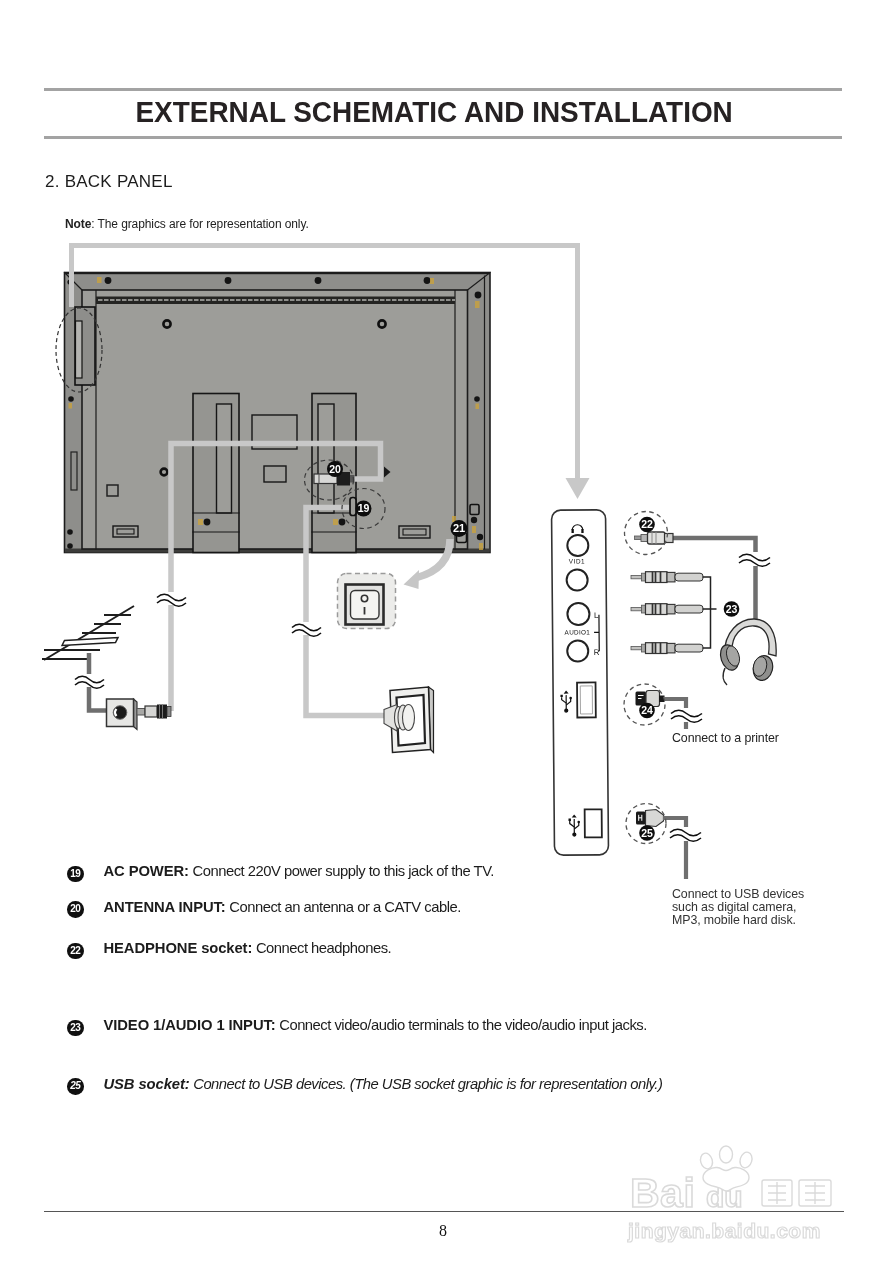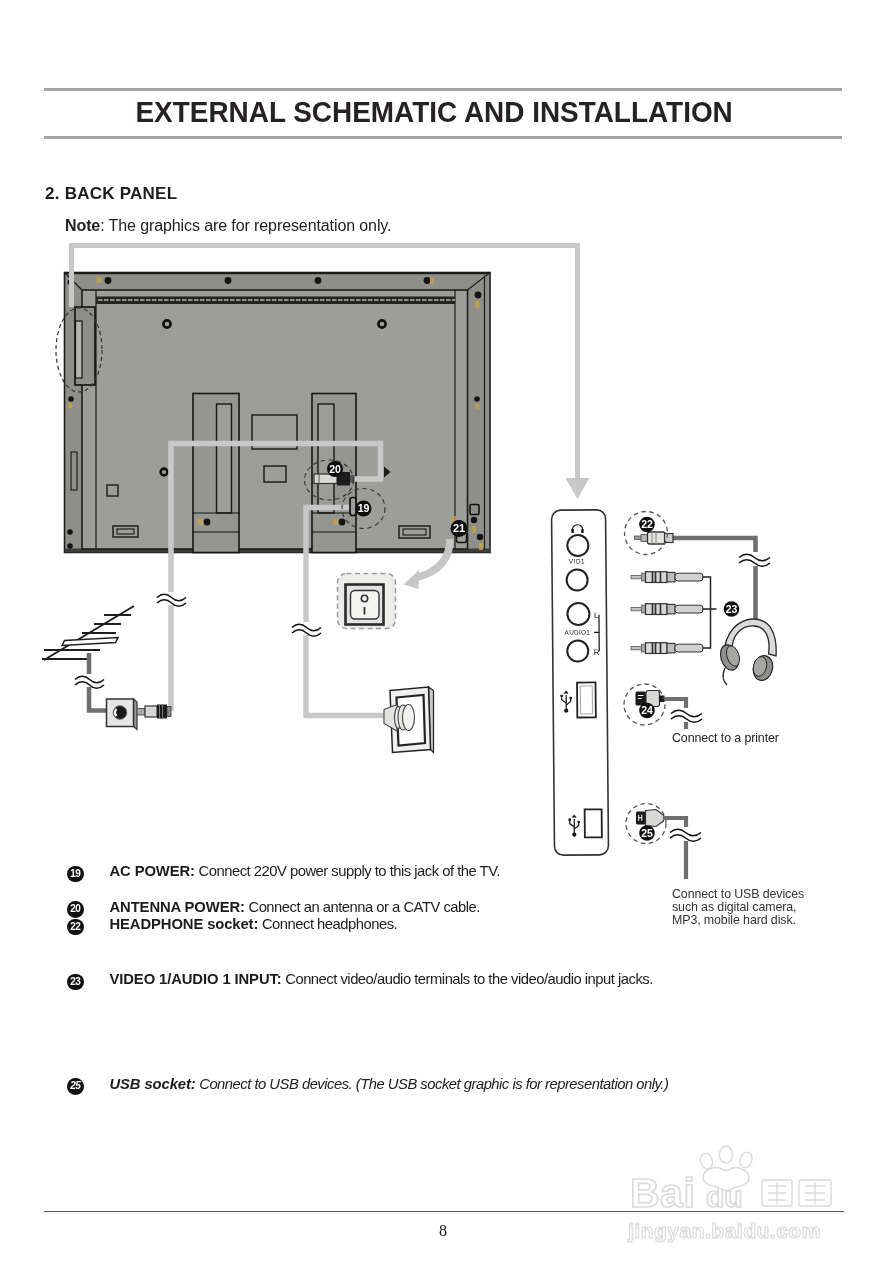--- a/index.html
+++ b/index.html
@@ -4,33 +4,33 @@
 <style>
   html,body{margin:0;padding:0;background:#fff;}
   #page{position:relative;width:886px;height:1280px;background:#ffffff;overflow:hidden;
         font-family:"Liberation Sans",sans-serif;}
   .abs{position:absolute;}
   .bullet{display:inline-block;width:16.5px;height:16.5px;border-radius:50%;background:#101010;
           color:#fff;font-weight:bold;font-size:10px;text-align:center;line-height:16.5px;
           vertical-align:-0.5px;letter-spacing:-0.6px;}
   .item{position:absolute;left:67px;font-size:14.8px;letter-spacing:-0.5px;color:#1c1c1c;white-space:nowrap;}
   .item b{letter-spacing:-0.1px;}
-  .item .txt{margin-left:26px;}
+  .item .txt{margin-left:20px;}
 </style>
 </head>
 <body>
 <div id="page">
 
   <div class="abs" style="left:44px;top:88px;width:798px;border-top:3.5px solid #a3a3a3;border-bottom:3.5px solid #a3a3a3;">
     <div style="text-align:center;padding:5px 0 7px 0;"><span style="display:inline-block;font-weight:bold;font-size:29px;color:#262223;letter-spacing:0px;transform:scale(0.963,1);transform-origin:center;margin-right:18px;">EXTERNAL SCHEMATIC AND INSTALLATION</span></div>
   </div>
 
-  <div class="abs" style="left:45px;top:184px;font-weight:bold;font-size:17px;letter-spacing:0.25px;color:#1c1c1c;">2. BACK PANEL</div>
-
-  <div class="abs" style="left:65px;top:216.5px;font-size:16px;letter-spacing:-0.1px;color:#222;"><b>Note</b>: The graphics are for representation only.</div>
+  <div class="abs" style="left:45px;top:172px;font-weight:normal;font-size:17px;letter-spacing:0.25px;color:#1c1c1c;">2. BACK PANEL</div>
+
+  <div class="abs" style="left:65px;top:216.5px;font-size:12px;letter-spacing:-0.1px;color:#222;"><b>Note</b>: The graphics are for representation only.</div>
 
   <svg class="abs" style="left:0;top:0;" width="886" height="1280" viewBox="0 0 886 1280">
 
     <g stroke-linecap="square">
       <rect x="64.5" y="272.5" width="425.5" height="280" fill="#8e8e8b" stroke="#1c1c1c" stroke-width="1.6"></rect>
 
       <rect x="65" y="548.5" width="424.5" height="4" fill="#3c3c3a"></rect>
 
       <rect x="64.5" y="272" width="425.5" height="2.2" fill="#1c1c1c"></rect>
 
@@ -382,26 +382,26 @@
       <path d="M768 1186 L786 1186 M768 1193 L786 1193 M768 1200 L786 1200 M777 1182 L777 1204" fill="none"></path>
       <rect x="799" y="1180" width="32" height="26" rx="2"></rect>
       <path d="M805 1186 L825 1186 M805 1193 L825 1193 M805 1200 L825 1200 M815 1182 L815 1204" fill="none"></path>
     </g>
 
     <text x="628" y="1238" font-size="21" font-weight="bold" fill="#ffffff" stroke="#dadada" stroke-width="1.2" letter-spacing="0.5">jingyan.baidu.com</text>
   </svg>
 
   <div class="item" style="top:863px;"><span class="bullet">19</span><span class="txt"><b>AC POWER:</b> Connect 220V power supply to this jack of the TV.</span></div>
 
-  <div class="item" style="top:898.5px;"><span class="bullet">20</span><span class="txt"><b>ANTENNA POWER:</b> Connect an antenna or a CATV cable.</span></div>
-
-
-  <div class="item" style="top:916px;"><span class="bullet">22</span><span class="txt"><b>HEADPHONE socket:</b> Connect headphones.</span></div>
-
-  <div class="item" style="top:971px;"><span class="bullet">23</span><span class="txt"><b>VIDEO 1/AUDIO 1 INPUT:</b> Connect video/audio terminals to the video/audio input jacks.</span></div>
+  <div class="item" style="top:898.5px;"><span class="bullet">20</span><span class="txt"><b>ANTENNA INPUT:</b> Connect an antenna or a CATV cable.</span></div>
+
+
+  <div class="item" style="top:940px;"><span class="bullet">22</span><span class="txt"><b>HEADPHONE socket:</b> Connect headphones.</span></div>
+
+  <div class="item" style="top:1017px;"><span class="bullet">23</span><span class="txt"><b>VIDEO 1/AUDIO 1 INPUT:</b> Connect video/audio terminals to the video/audio input jacks.</span></div>
 
 
   <div class="item" style="top:1075.5px;font-style:italic;"><span class="bullet">25</span><span class="txt"><b>USB socket:</b> Connect to USB devices. (The USB socket graphic is for representation only.)</span></div>
 
   <div class="abs" style="left:44px;top:1211px;width:800px;height:1.2px;background:#555;"></div>
 
   <div class="abs" style="left:430px;top:1222px;width:26px;text-align:center;font-family:'Liberation Serif',serif;font-size:16px;color:#111;">8</div>
 
 </div>
 

